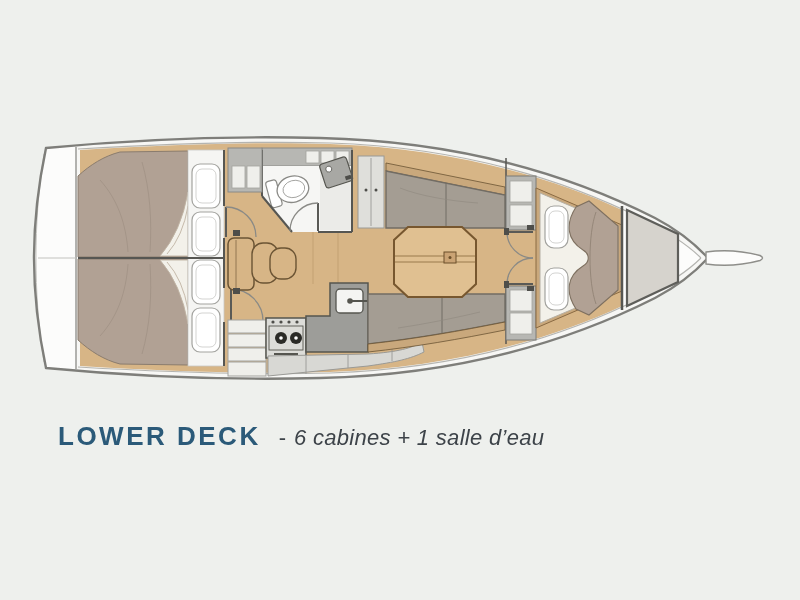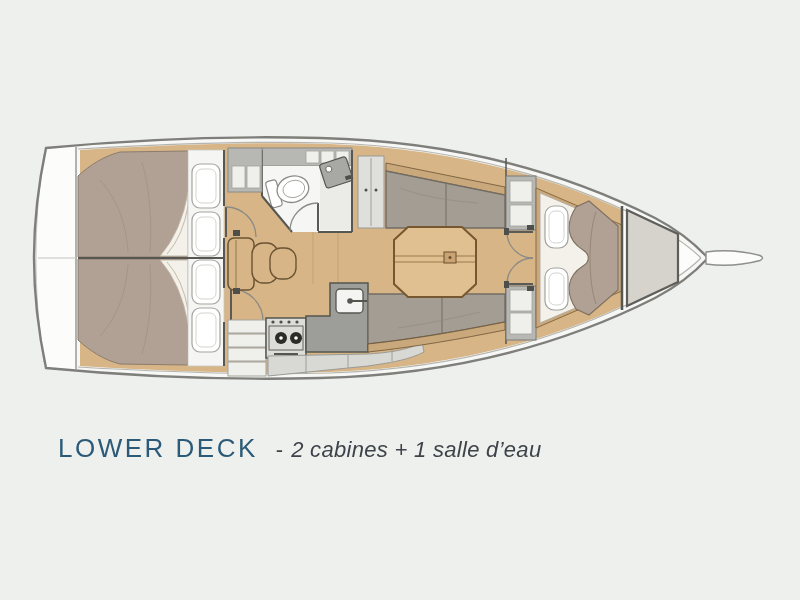--- a/index.html
+++ b/index.html
@@ -14,21 +14,21 @@
     --locker_gray:#b7b7b3; --locker_light:#dfdfdb; --drawer_white:#efefeb;
     --bath_floor:#f6f6f4; --shower:#e9e9e5;
     --forepeak:#d6d3cd; --forepeak_line:#5e5e5a; --stowage:#d8d8d4; --hardware:#4e4e4a;
     --title_color:#2b5a79; --text_color:#3d4349;
   }
   html,body{margin:0;padding:0;}
   body{width:800px;height:600px;background:var(--bg);font-family:"Liberation Sans",sans-serif;overflow:hidden;}
   .stage{position:relative;width:800px;height:600px;}
   svg{position:absolute;left:0;top:0;}
   .caption{position:absolute;left:58px;top:421px;display:flex;align-items:baseline;white-space:nowrap;}
-  .cap-title{color:var(--title_color);font-size:26px;font-weight:400;letter-spacing:2.5px;margin-right:10px;margin-top:12px;}
+  .cap-title{color:var(--title_color);font-size:26px;font-weight:700;letter-spacing:2.5px;margin-right:10px;}
   .cap-en{color:var(--text_color);font-size:22px;font-weight:400;letter-spacing:0.3px;}
   .cap-dash{color:var(--text_color);font-size:22px;margin:0 8px;}
   .cap-fr{color:var(--text_color);font-size:22px;font-style:italic;letter-spacing:0.3px;}
 </style>
 </head>
 <body>
 
 <div class="stage">
 <svg width="800" height="600" viewBox="0 0 800 600">
 
@@ -196,15 +196,15 @@
 
   <g>
     <line x1="622" y1="206" x2="622" y2="310" style="stroke:var(--bulkhead);stroke-width:2.5"></line>
     <polygon points="627,210 678,234 678,282 627,306" style="fill:var(--forepeak);stroke:var(--forepeak_line);stroke-width:2.2"></polygon>
   </g>
 </svg>
 
 <div class="caption">
   <span class="cap-title">LOWER DECK</span>
   <span class="cap-dash">-</span>
-  <span class="cap-fr">2 cabines + 1 salle d’eau</span>
+  <span class="cap-fr">6 cabines + 1 salle d’eau</span>
 </div>
 </div>
 
 </body></html>

